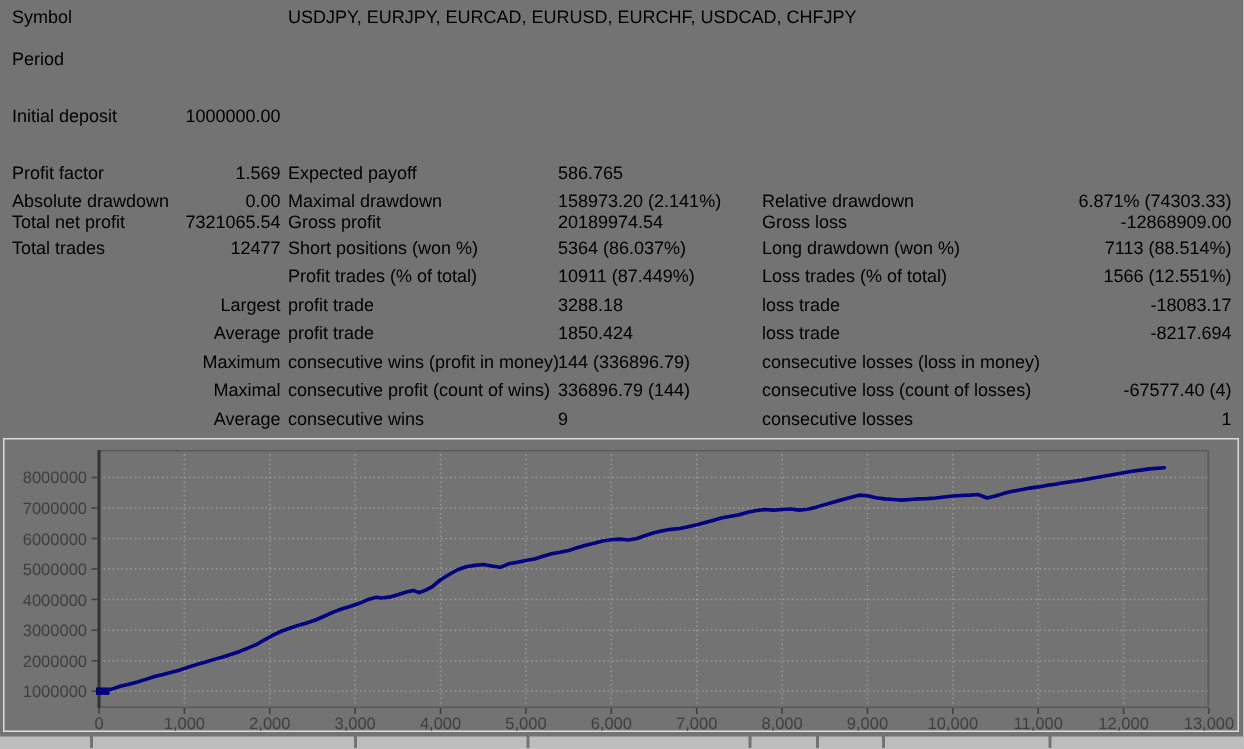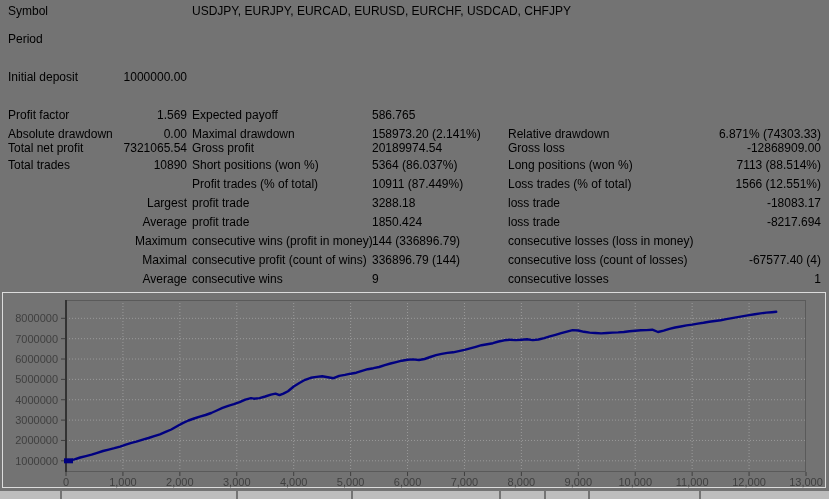--- a/index.html
+++ b/index.html
@@ -52,24 +52,24 @@
       <div class="rrow" style="top: 126px;">
         <div class="cell c1">Absolute drawdown</div>
         <div class="cell c2">0.00</div>
         <div class="cell c3">Maximal drawdown</div>
         <div class="cell c4">158973.20 (2.141%)</div>
         <div class="cell c5">Relative drawdown</div>
         <div class="cell c6">6.871% (74303.33)</div>
       </div>
       <div class="rrow" style="top: 157px;">
         <div class="cell c1">Total trades</div>
-        <div class="cell c2">10890</div>
+        <div class="cell c2">12477</div>
         <div class="cell c3">Short positions (won %)</div>
         <div class="cell c4">5364 (86.037%)</div>
-        <div class="cell c5">Long positions (won %)</div>
+        <div class="cell c5">Long drawdown (won %)</div>
         <div class="cell c6">7113 (88.514%)</div>
       </div>
       <div class="rrow" style="top: 176px;">
         <div class="cell c3">Profit trades (% of total)</div>
         <div class="cell c4">10911 (87.449%)</div>
         <div class="cell c5">Loss trades (% of total)</div>
         <div class="cell c6">1566 (12.551%)</div>
       </div>
       <div class="rrow" style="top: 195px;">
         <div class="cell c2">Largest</div>

